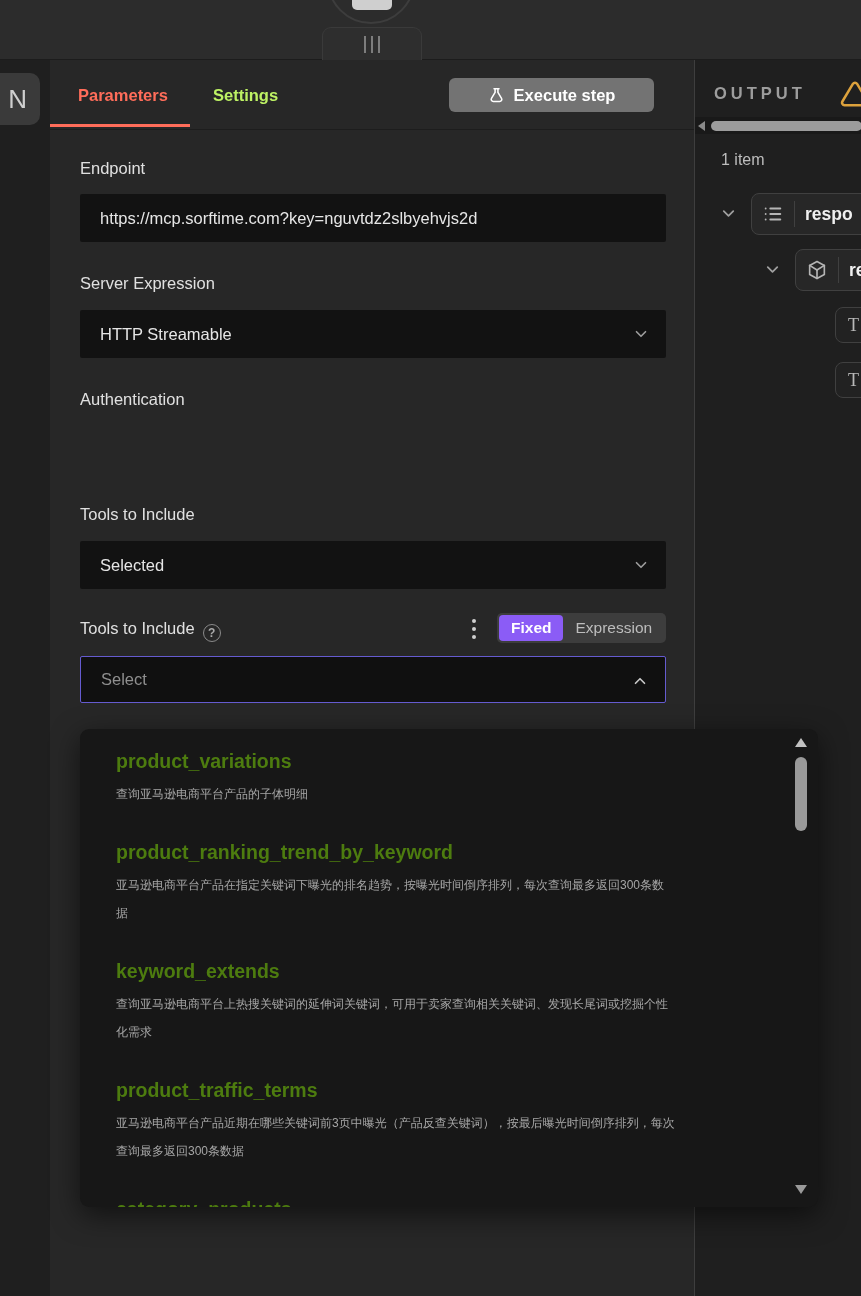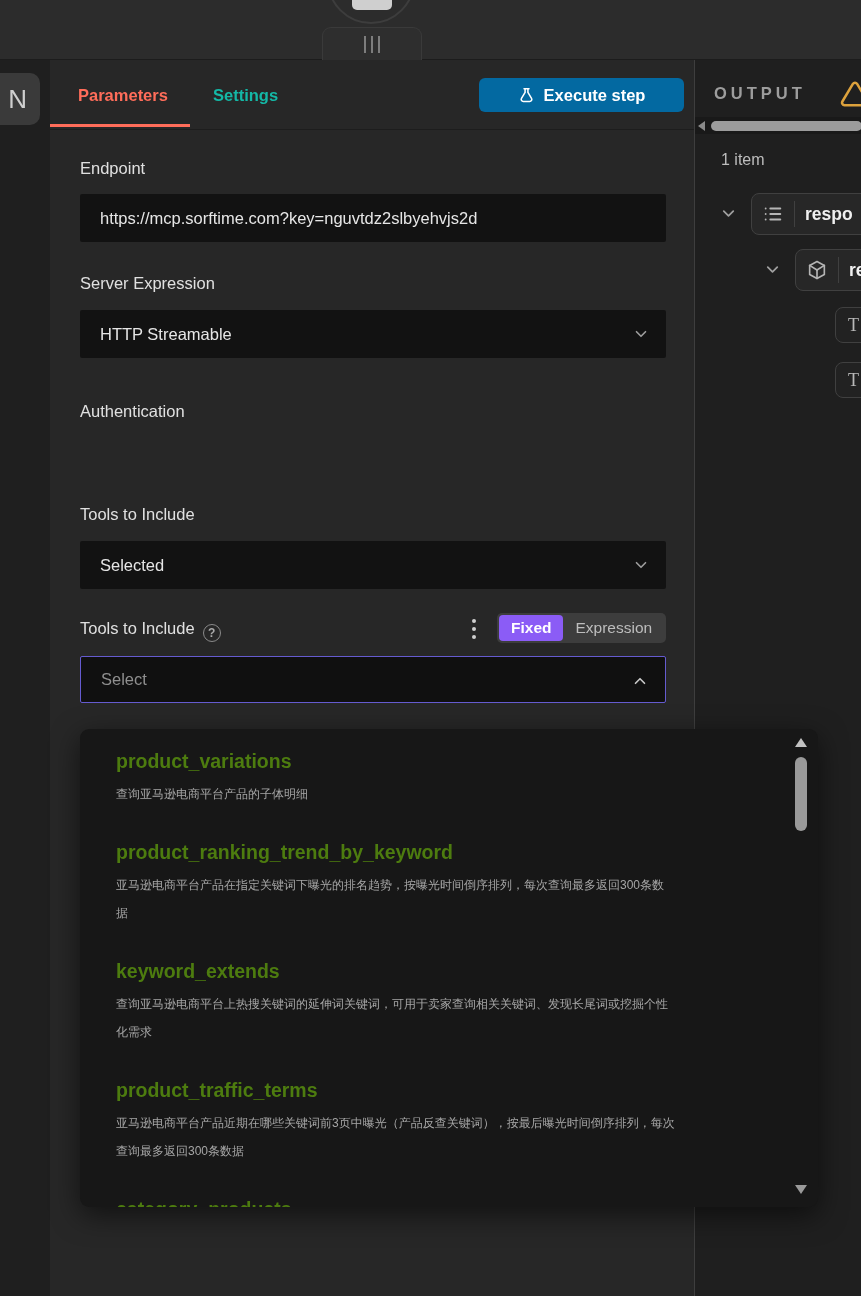--- a/index.html
+++ b/index.html
@@ -16,23 +16,23 @@
   .drag-tab { position:absolute; left:322px; top:27px; width:100px; height:33px; background:#2e2e2e; border:1px solid #3a3a3a; border-bottom:none; border-radius:9px 9px 0 0; display:flex; align-items:center; justify-content:center; gap:5px; }
   .drag-tab i { display:block; width:2px; height:17px; background:#7d7d7d; }
   
   .canvas-left { position:absolute; left:0; top:60px; width:50px; height:1236px; background:#1f1f1f; z-index:1; }
   .node-pill { position:absolute; left:-20px; top:13px; width:60px; height:52px; background:#3a3a3a; border-radius:10px; color:#cfcfcf; font-size:26px; display:flex; align-items:center; justify-content:flex-end; padding-right:13px; }
   
   .main-panel { position:absolute; left:50px; top:60px; width:644px; height:1236px; background:#272727; z-index:2; }
   .panel-header { position:absolute; left:0; top:0; width:644px; height:70px; border-bottom:1px solid #1d1d1d; }
   .tab { position:absolute; top:26px; font-size:16.5px; font-weight:bold; cursor:pointer; }
   .tab.param { left:28px; color:#ff6d5a; }
-  .tab.settings { left:163px; color:#14b8a6; }
+  .tab.settings { left:163px; color:#bef264; }
   .tab-underline { position:absolute; left:0; top:64px; width:140px; height:3px; background:#ff6d5a; }
-  .execute-btn { position:absolute; left:429px; top:18px; width:205px; height:34px; background:#0369a1; border-radius:6px; color:#fff; font-weight:bold; font-size:16.5px; display:flex; align-items:center; justify-content:center; gap:9px; border:none; cursor:pointer; }
+  .execute-btn { position:absolute; left:399px; top:18px; width:205px; height:34px; background:#737373; border-radius:6px; color:#fff; font-weight:bold; font-size:16.5px; display:flex; align-items:center; justify-content:center; gap:9px; border:none; cursor:pointer; }
   .lbl { position:absolute; left:30px; font-size:16.5px; color:#e0e0e0; }
   .field { position:absolute; left:30px; width:586px; height:48px; background:#121212; border-radius:2px; color:#e6e6e6; font-size:16.5px; display:flex; align-items:center; padding:0 44px 0 20px; }
   .field .chev { position:absolute; right:16px; top:15px; }
   .field.open { border:1.5px solid #655bd0; background:#101010; color:#8f8f8f; }
   .inline-help { display:inline-flex; width:18px; height:18px; border:1.5px solid #8a8a8a; border-radius:50%; color:#a9a9a9; font-size:12px; align-items:center; justify-content:center; vertical-align:-3px; margin-left:8px; font-weight:bold; }
   .kebab { position:absolute; left:420px; top:557px; display:flex; flex-direction:column; gap:4px; cursor:pointer; padding:2px; }
   .kebab i { width:4px; height:4px; border-radius:50%; background:#cfcfcf; display:block; }
   .toggle { position:absolute; left:447px; top:553px; height:30px; background:#3d3d3d; border-radius:5px; padding:2px; display:flex; align-items:stretch; }
   .toggle .seg { padding:0 12px; font-size:15.5px; color:#bdbdbd; display:flex; align-items:center; border-radius:4px; cursor:pointer; }
   .toggle .seg.active { background:#8b5cf6; color:#ffffff; font-weight:bold; }
@@ -101,21 +101,21 @@
     </div>
 
     <div class="lbl" style="top:214px;">Server Expression</div>
     <div class="field" style="top:250px;">
       <span>HTTP Streamable</span>
       <span class="chev"><svg width="18" height="18" viewBox="0 0 24 24" fill="none" stroke="#9e9e9e" stroke-width="2.2" stroke-linecap="round" stroke-linejoin="round">
             <polyline points="6 9 12 15 18 9"></polyline>
           </svg></span>
     </div>
 
-    <div class="lbl" style="top:330px;margin-top:12px;">Authentication</div>
+    <div class="lbl" style="top:330px;">Authentication</div>
 
     <div class="lbl" style="top:445px;">Tools to Include</div>
     <div class="field" style="top:481px;">
       <span>Selected</span>
       <span class="chev"><svg width="18" height="18" viewBox="0 0 24 24" fill="none" stroke="#9e9e9e" stroke-width="2.2" stroke-linecap="round" stroke-linejoin="round">
             <polyline points="6 9 12 15 18 9"></polyline>
           </svg></span>
     </div>
 
     <div class="lbl" style="top:559px;">

